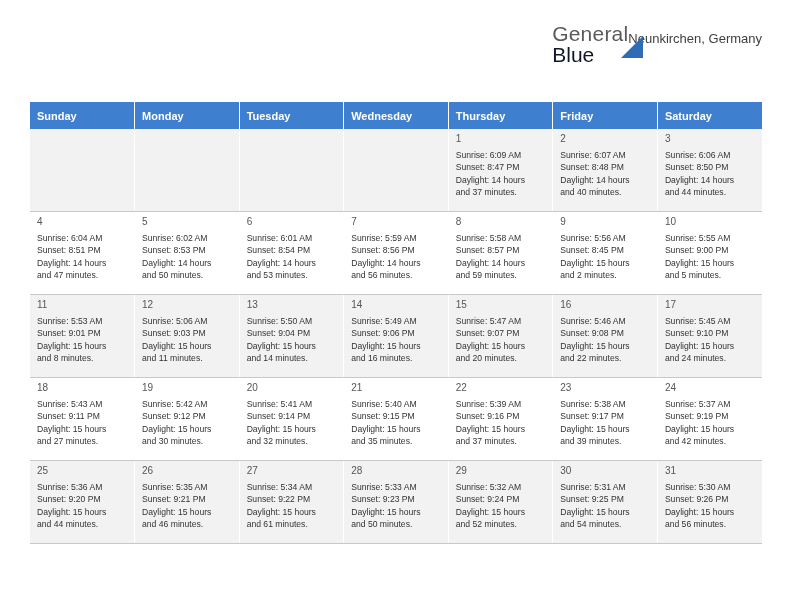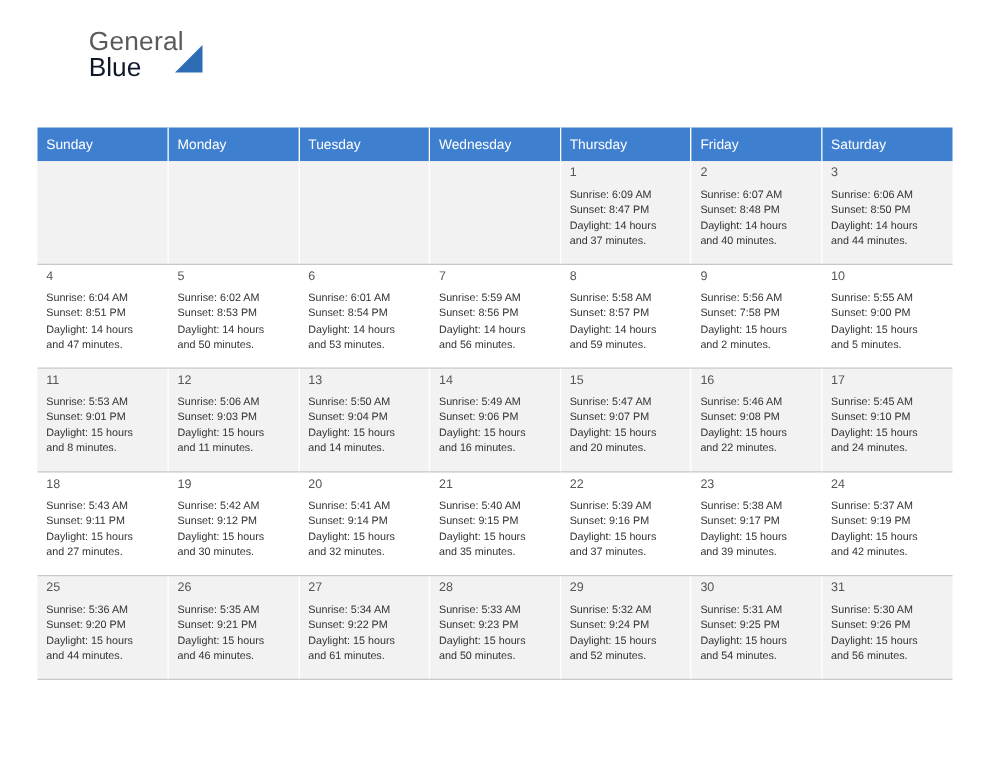--- a/index.html
+++ b/index.html
@@ -17,21 +17,21 @@
   .page {
     position: relative;
     width: 792px;
     height: 612px;
     box-sizing: border-box;
     padding: 22px 30px 0 30px;
   }
   
   .header {
     display: flex;
-    justify-content: flex-start;
+    justify-content: flex-end;
     align-items: flex-start;
     height: 66px;
     margin-left: 37px;
   }
   .logo {
     position: relative;
     padding-left: 4px;
   }
   .logo-general {
     font-size: 21px;
@@ -72,21 +72,21 @@
   .calendar {
     margin-top: 14px;
     width: 732px;
     border-collapse: collapse;
     table-layout: fixed;
   }
   .calendar th {
     background: #3f7fcf;
     color: #ffffff;
     font-size: 11px;
-    font-weight: normal;
+    font-weight: bold;
     text-align: left;
     padding: 6px 0 6px 7px;
     border-right: 1px solid #ffffff;
     height: 15px;
   }
   .calendar th:last-child { border-right: none; }
   .calendar td {
     vertical-align: top;
     height: 74px;
     padding: 4px 6px 4px 7px;
@@ -113,20 +113,21 @@
 
 <div class="page">
 
   <div class="header">
     <div class="logo">
       <div class="logo-general">General</div>
       <div class="logo-blue">Blue</div>
       <div class="logo-mark"></div>
     </div>
     <div class="title-block">
+      <div class="cal-sub">Neunkirchen, Germany</div>
     </div>
   </div>
 
   <table class="calendar">
     <thead>
       <tr>
         <th>Sunday</th>
         <th>Monday</th>
         <th>Tuesday</th>
         <th>Wednesday</th>
@@ -203,21 +204,21 @@
           <td>
             <span class="daynum">8</span>
             <span class="info">Sunrise: 5:58 AM</span>
             <span class="info">Sunset: 8:57 PM</span>
             <span class="info">Daylight: 14 hours</span>
             <span class="info">and 59 minutes.</span>
           </td>
           <td>
             <span class="daynum">9</span>
             <span class="info">Sunrise: 5:56 AM</span>
-            <span class="info">Sunset: 7:58 PM</span>
+            <span class="info">Sunset: 8:45 PM</span>
             <span class="info">Daylight: 15 hours</span>
             <span class="info">and 2 minutes.</span>
           </td>
           <td>
             <span class="daynum">10</span>
             <span class="info">Sunrise: 5:55 AM</span>
             <span class="info">Sunset: 9:00 PM</span>
             <span class="info">Daylight: 15 hours</span>
             <span class="info">and 5 minutes.</span>
           </td>

